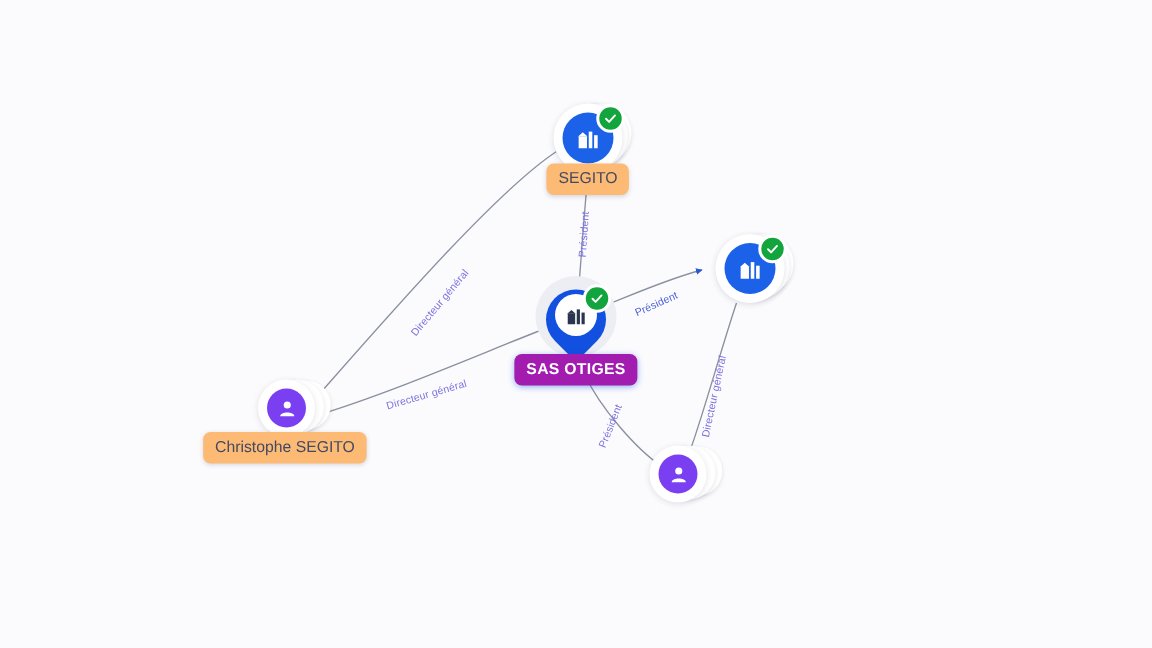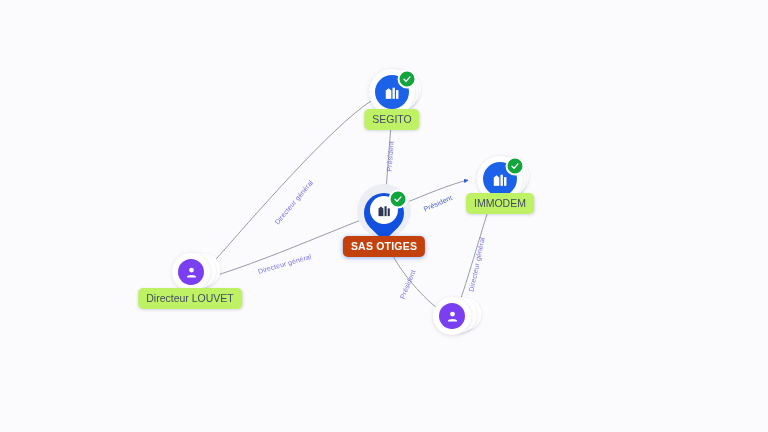--- a/index.html
+++ b/index.html
@@ -125,26 +125,26 @@
   .label {
     position: absolute;
     transform: translate(-50%, 0);
     white-space: nowrap;
     border-radius: 5px;
     font-size: 10.5px;
     line-height: 1;
     padding: 5px 8px;
   }
   .label-plain {
-    background: #bef264;
+    background: #fdba74;
     color: #414a63;
     box-shadow: 0 1px 3px rgba(30,40,80,0.17);
   }
   .label-selected {
-    background: #c2410c;
+    background: #a21caf;
     color: #ffffff;
     font-weight: bold;
     letter-spacing: 0.2px;
     box-shadow: 0 1px 4px rgba(18,80,224,0.45);
   }
   
   .edge-label {
     position: absolute;
     font-size: 7px;
     color: #7b72e0;
@@ -224,21 +224,20 @@
         <rect x="16.5" y="9" width="3" height="11" fill="#ffffff"></rect>
         <path d="M 3 10 L 7 6.5 L 11 10 z" fill="#ffffff"></path>
       </svg>
     </div>
     <div class="badge" style="left:15px; top:-13px;">
       <svg width="9" height="9" viewBox="0 0 24 24">
         <path d="M4 12.5 L9.5 18 L20 6.5" fill="none" stroke="#ffffff" stroke-width="3.4" stroke-linecap="round" stroke-linejoin="round"></path>
       </svg>
     </div>
   </div>
-  <div class="label label-plain" style="left:500px; top:193px;">IMMODEM</div>
 
   <div class="node" style="left:384px; top:211px;">
     <div class="pin-halo"></div>
     <div class="pin-shape" style="top:2px;"></div>
     <div class="pin-inner" style="top:-1px;">
       <svg width="17" height="17" viewBox="0 0 24 24">
         <rect x="3.5" y="10" width="7" height="10" fill="#2b3550"></rect>
         <rect x="12" y="6" width="3" height="14" fill="#2b3550"></rect>
         <rect x="16.5" y="9" width="3" height="11" fill="#2b3550"></rect>
         <path d="M 3 10 L 7 6.5 L 11 10 z" fill="#2b3550"></path>
@@ -256,21 +255,21 @@
     <div class="stack" style="left:13px; top:-2px; width:33px; height:33px;"></div>
     <div class="stack" style="left:7px; top:-1px; width:36px; height:36px;"></div>
     <div class="person-plate"></div>
     <div class="person-circle">
       <svg width="15" height="15" viewBox="0 0 24 24">
         <circle cx="12" cy="8" r="3.8" fill="#ffffff"></circle>
         <path d="M 4.5 20 C 4.5 14.8, 19.5 14.8, 19.5 20 z" fill="#ffffff"></path>
       </svg>
     </div>
   </div>
-  <div class="label label-plain" style="left:190px; top:288px;">Directeur LOUVET</div>
+  <div class="label label-plain" style="left:190px; top:288px;">Christophe SEGITO</div>
 
   <div class="node" style="left:452px; top:316px;">
     <div class="stack" style="left:13px; top:-2px; width:33px; height:33px;"></div>
     <div class="stack" style="left:7px; top:-1px; width:36px; height:36px;"></div>
     <div class="person-plate"></div>
     <div class="person-circle">
       <svg width="15" height="15" viewBox="0 0 24 24">
         <circle cx="12" cy="8" r="3.8" fill="#ffffff"></circle>
         <path d="M 4.5 20 C 4.5 14.8, 19.5 14.8, 19.5 20 z" fill="#ffffff"></path>
       </svg>

